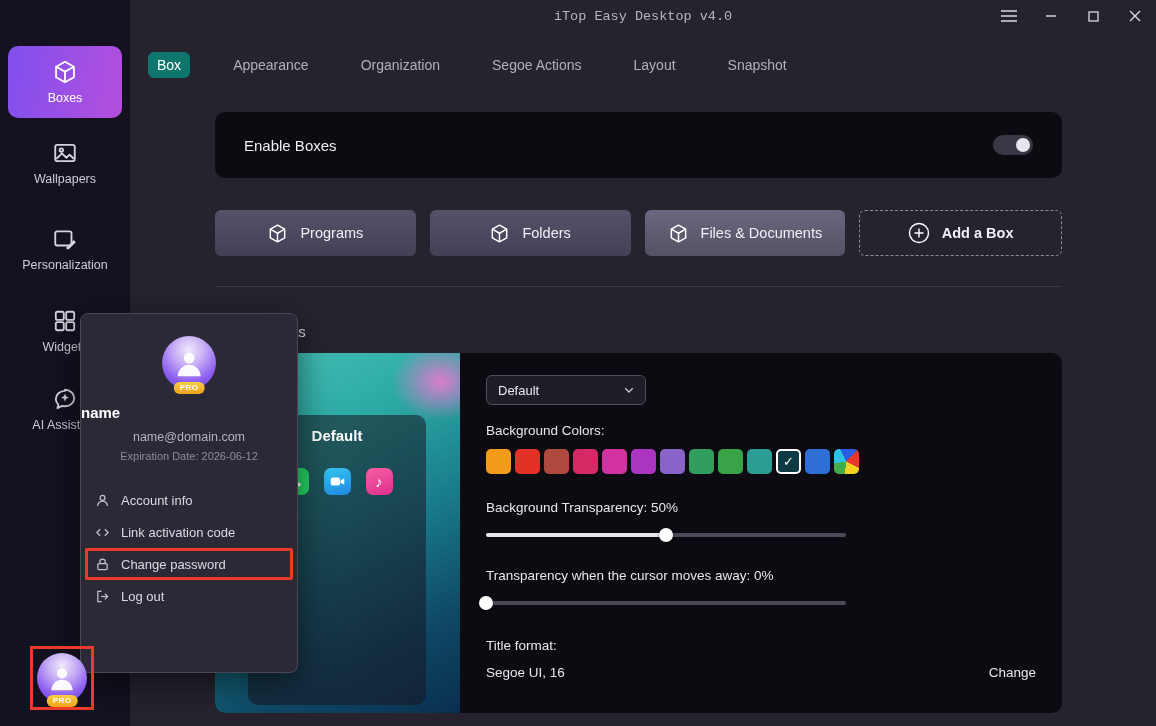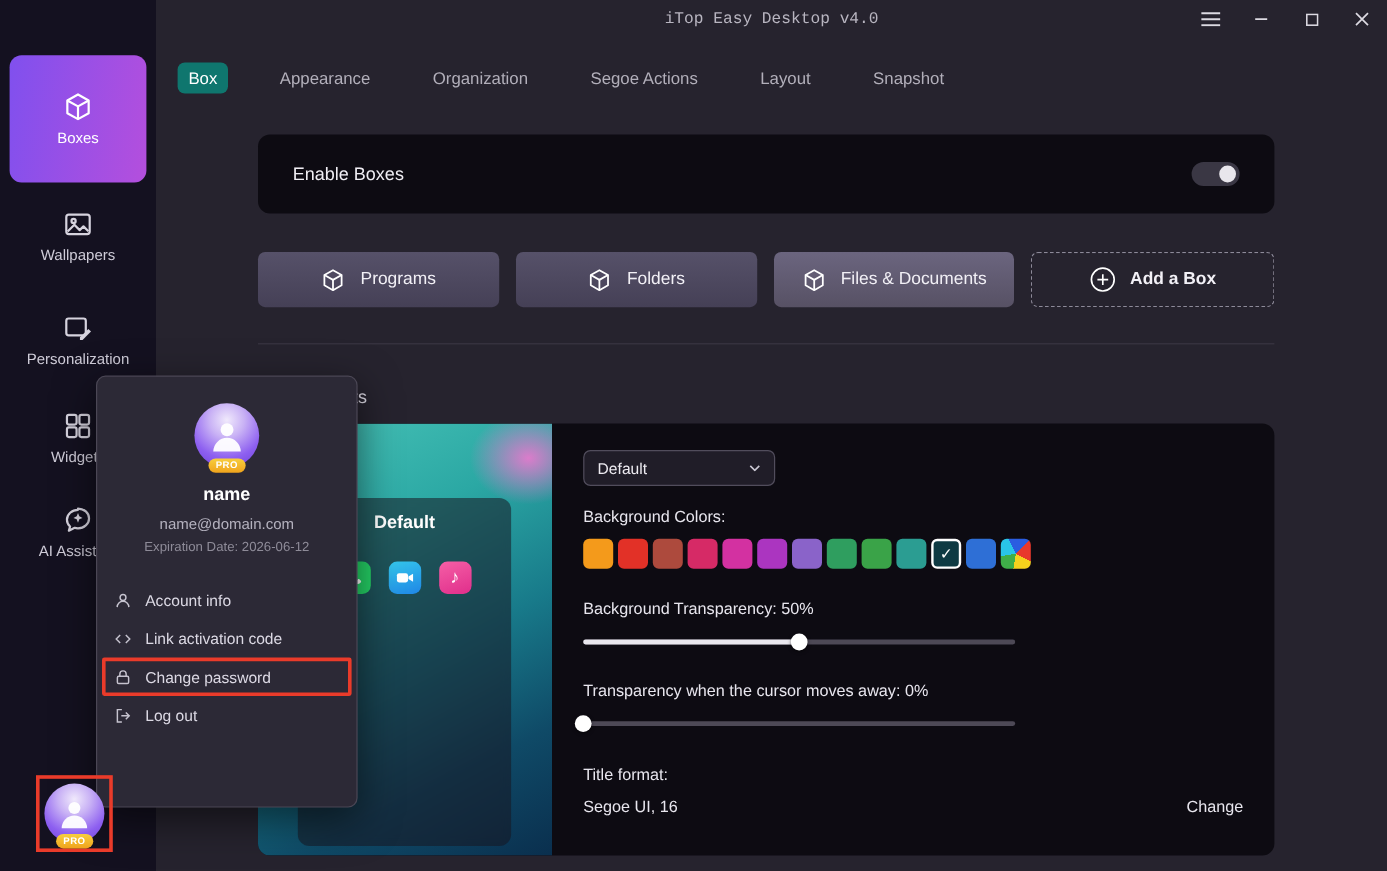--- a/index.html
+++ b/index.html
@@ -9,21 +9,21 @@
     background:#26232e; color:#e9e7ee; overflow:hidden; position:relative;
     font-size:14px;
   }
   svg { display:block; }
 
   
   .sidebar { position:absolute; left:0; top:0; width:130px; height:726px; background:#141120; z-index:5; }
   .nav-item { width:114px; margin:0 auto; display:flex; flex-direction:column; align-items:center;
               color:#cfccd8; font-size:12.5px; border-radius:10px; cursor:pointer; }
   .nav-item .nav-label { margin-top:6px; white-space:nowrap; }
-  .nav-item.active { background:linear-gradient(100deg,#8050ee,#b44fdd); color:#fff; padding:30px 0; }
+  .nav-item.active { background:linear-gradient(100deg,#8050ee,#b44fdd); color:#fff; padding:13px 0; }
   .nav-boxes { margin-top:46px; }
   .nav-wallpapers { margin-top:22px; }
   .nav-personalization { margin-top:40px; }
   .nav-widgets { margin-top:36px; }
   .nav-ai { margin-top:32px; }
   .nav-icon { width:26px; height:26px; color:#d6d3de; }
   .nav-item.active .nav-icon { color:#fff; }
 
   
   .avatar { position:relative; }
@@ -108,21 +108,21 @@
   .mt28 { margin-top:28px; }
   .title-format-row { margin-top:12px; display:flex; justify-content:space-between; align-items:center;
                       font-size:13.5px; color:#e8e6ee; }
 
   
   .account-popup { position:absolute; left:80px; top:313px; width:218px; height:360px;
     background:#2c2936; border:1px solid #4b4755; border-radius:8px; z-index:10;
     box-shadow:0 10px 34px rgba(0,0,0,.55); }
   .popup-avatar-wrap { display:flex; justify-content:center; margin-top:22px; }
   .popup-avatar .avatar-circle { width:54px; height:54px; }
-  .popup-name { margin-top:14px; text-align:center; font-size:15px; font-weight:bold; color:#fff; }
+  .popup-name { margin-top:14px; font-size:15px; font-weight:bold; color:#fff; }
   .popup-email { margin-top:9px; text-align:center; font-size:12.5px; color:#b5b2bf; }
   .popup-expiration { margin-top:6px; text-align:center; font-size:11px; color:#8e8b98; }
   .popup-menu { margin-top:22px; }
   .menu-item { height:32px; display:flex; align-items:center; gap:11px; padding:0 14px;
                font-size:13px; color:#dcd9e4; cursor:pointer; }
   .menu-icon { width:15px; height:15px; color:#c6c3cf; flex:none; }
   .menu-item.red-outline { margin:0 4px; border:3px solid #ea3b2a; padding:0 7px; border-radius:2px; }
   .person-svg { width:60%; height:60%; margin:22% auto 0; }
 </style>
 </head>

